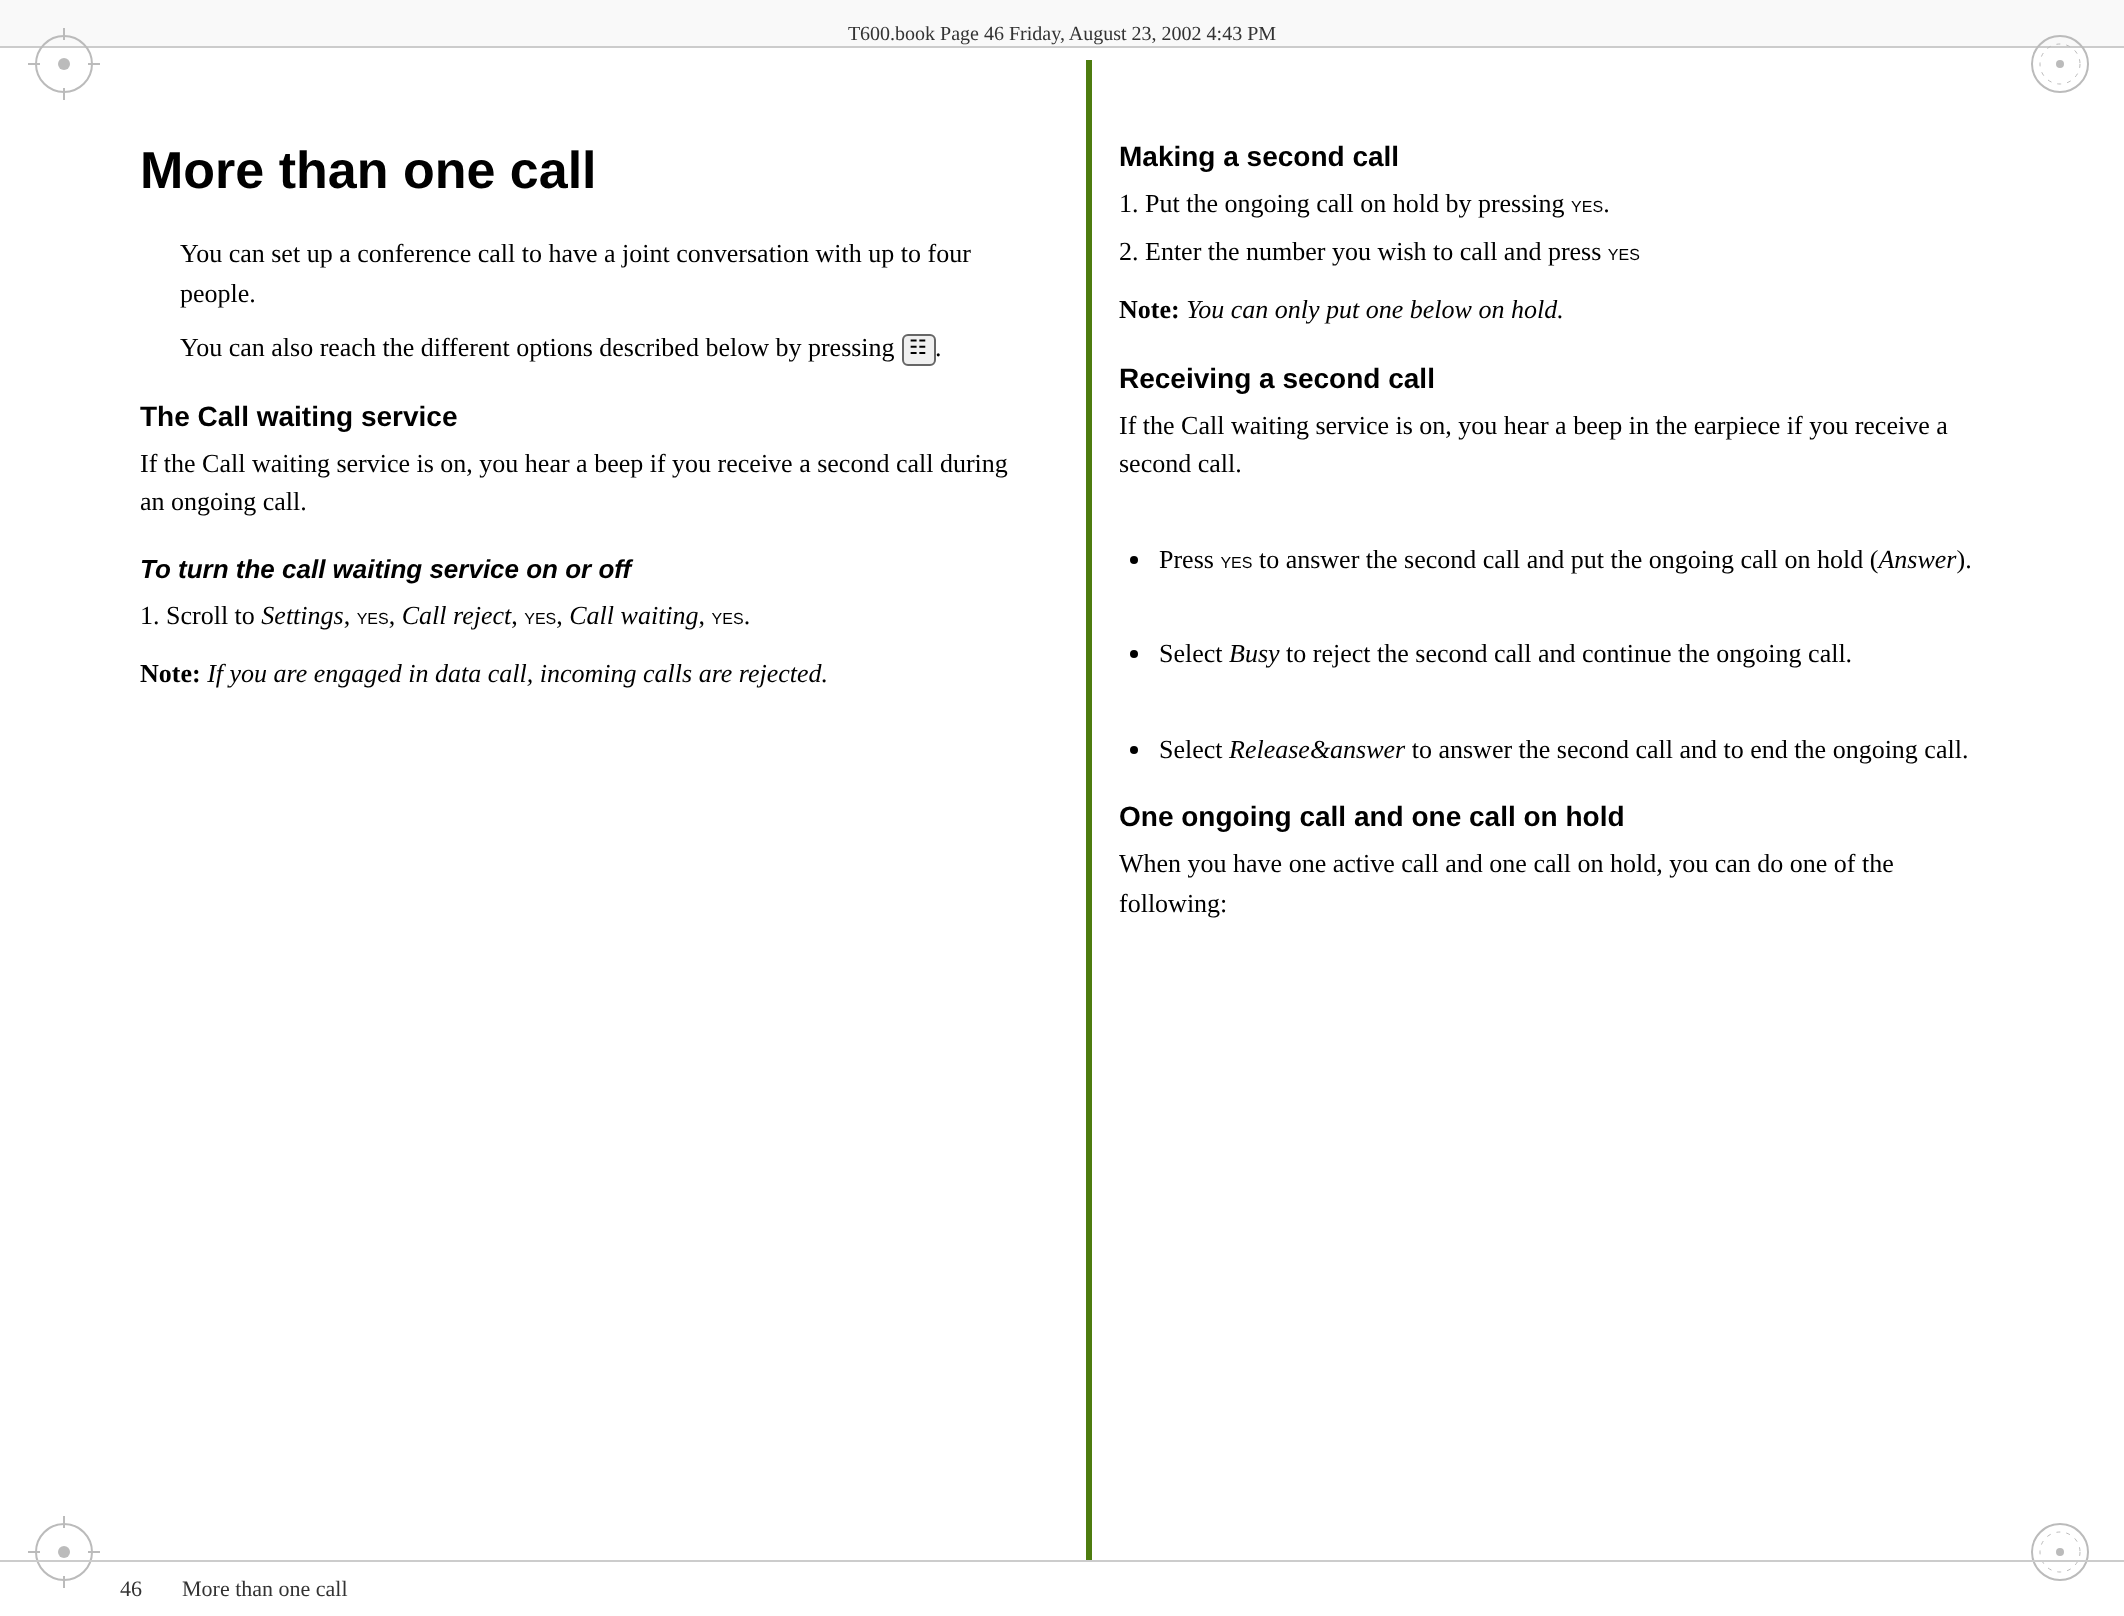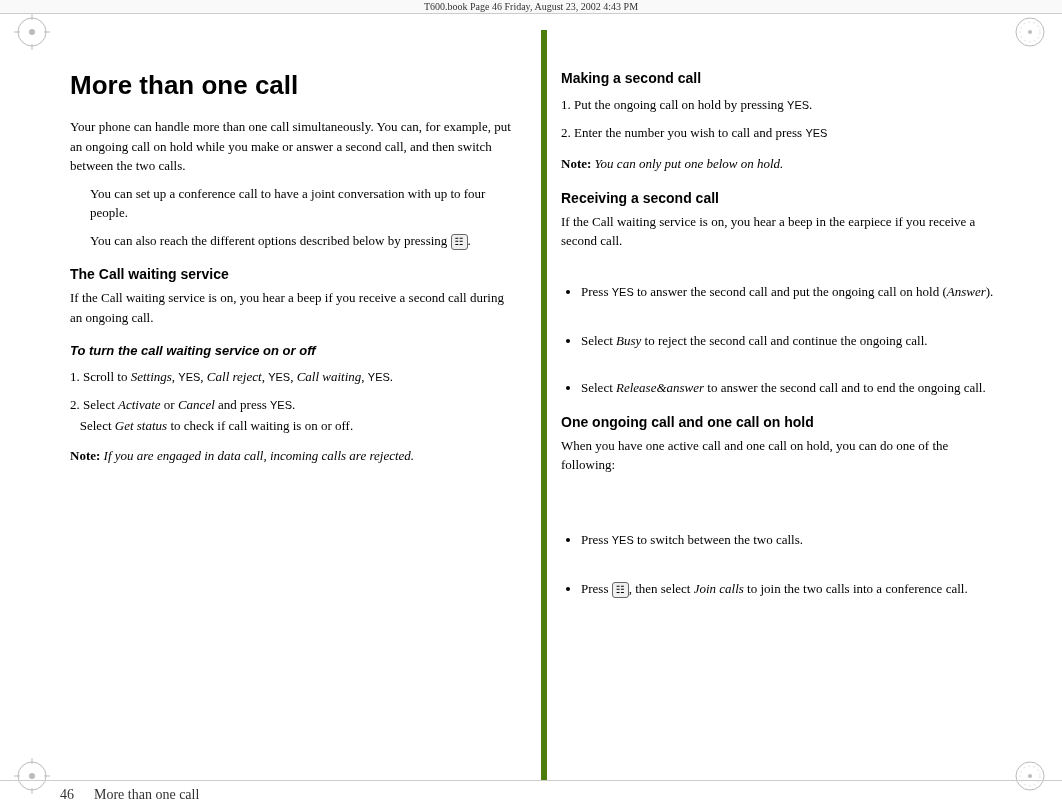--- a/index.html
+++ b/index.html
@@ -38,41 +38,41 @@
     .corner-tr { top: 12px; right: 12px; }
     .corner-bl { bottom: 12px; left: 12px; }
     .corner-br { bottom: 12px; right: 12px; }
 
     
     .top-bar {
       position: absolute;
       top: 0;
       left: 0;
       right: 0;
-      height: 14px;
+      height: 24px;
       display: flex;
-      align-items: center;
+      align-items: flex-end;
       justify-content: center;
       font-size: 10px;
       color: #333;
       border-bottom: 1px solid #ccc;
       background: #f9f9f9;
     }
 
     
     .bottom-bar {
       position: absolute;
       bottom: 0;
       left: 0;
       right: 0;
       height: 28px;
       display: flex;
       align-items: center;
       padding: 0 60px;
-      font-size: 14px;
+      font-size: 11px;
       color: #333;
       border-top: 1px solid #ccc;
     }
 
     .bottom-bar .page-num {
       font-weight: normal;
     }
 
     .bottom-bar .page-label {
       margin-left: 20px;
@@ -91,21 +91,21 @@
     
     .left-col {
       flex: 1;
       padding: 40px 30px 30px 70px;
     }
 
     
     .right-col {
       flex: 1;
       padding: 40px 60px 30px 14px;
-      border-left: 6px solid #4d7c0f;
+      border-left: 3px solid #4d7c0f;
     }
 
     h1 {
       font-size: 26px;
       font-weight: bold;
       margin-bottom: 16px;
       font-family: Arial, Helvetica, sans-serif;
     }
 
     h2 {
@@ -173,21 +173,21 @@
       margin-bottom: 4px;
       font-family: Times New Roman, Times, serif;
     }
 
     .section {
       margin-bottom: 16px;
     }
 
     .smallcaps {
       font-variant: small-caps;
-      font-size: 16px;
+      font-size: 12px;
       font-family: Arial, Helvetica, sans-serif;
     }
 
     .key-icon {
       display: inline-block;
       border: 1px solid #666;
       border-radius: 3px;
       padding: 0 3px;
       font-size: 10px;
       line-height: 1.4;
@@ -243,43 +243,38 @@
       <circle cx="20" cy="20" r="10" stroke="#bbb" stroke-width="0.5" fill="none" stroke-dasharray="2,3"></circle>
     </svg>
   </div>
 
   <div class="content">
 
     <div class="left-col">
 
       <div class="section">
         <h1>More than one call</h1>
-        <p>Your phone can handle more than one call simultaneously. You can, for example, put an ongoing call on hold while you make or answer a second call, and then switch between the two calls.</p>
         <p class="indent">You can set up a conference call to have a joint conversation with up to four people.</p>
         <p class="indent">
           <span>You can also reach the different options described below by pressing</span>
           <span class="key-icon">☷</span>.
         </p>
       </div>
 
       <div class="section">
         <h2>The Call waiting service</h2>
         <p>If the Call waiting service is on, you hear a beep if you receive a second call during an ongoing call.</p>
       </div>
 
       <div class="section">
         <h3>To turn the call waiting service on or off</h3>
         <ol>
           <li>
             1. Scroll to <em>Settings</em>, <span class="smallcaps">yes</span>, <em>Call reject</em>, <span class="smallcaps">yes</span>, <em>Call waiting</em>, <span class="smallcaps">yes</span>.
           </li>
-          <li>
-            2. Select <em>Activate</em> or <em>Cancel</em> and press <span class="smallcaps">yes</span>.<br>
-            &nbsp;&nbsp;&nbsp;Select <em>Get status</em> to check if call waiting is on or off.
-          </li>
         </ol>
         <p class="note">
           <span class="note-bold">Note:</span>
           <span class="note-italic"> If you are engaged in data call, incoming calls are rejected.</span>
         </p>
       </div>
 
     </div>
 
     <div class="right-col">
@@ -313,28 +308,20 @@
           <li>
             Select <em>Release&amp;answer</em> to answer the second call and to end the ongoing call.
           </li>
         </ul>
       </div>
 
       <div class="section">
         <h2>One ongoing call and one call on hold</h2>
         <p>When you have one active call and one call on hold, you can do one of the following:</p>
         <br>
-        <ul>
-          <li>
-            Press <span class="smallcaps">yes</span> to switch between the two calls.
-          </li>
-          <li>
-            Press <span class="key-icon">☷</span>, then select <em>Join calls</em> to join the two calls into a conference call.
-          </li>
-        </ul>
       </div>
 
     </div>
 
   </div>
 
   <div class="bottom-bar">
     <span class="page-num">46</span>
     <span class="page-label">More than one call</span>
   </div>

